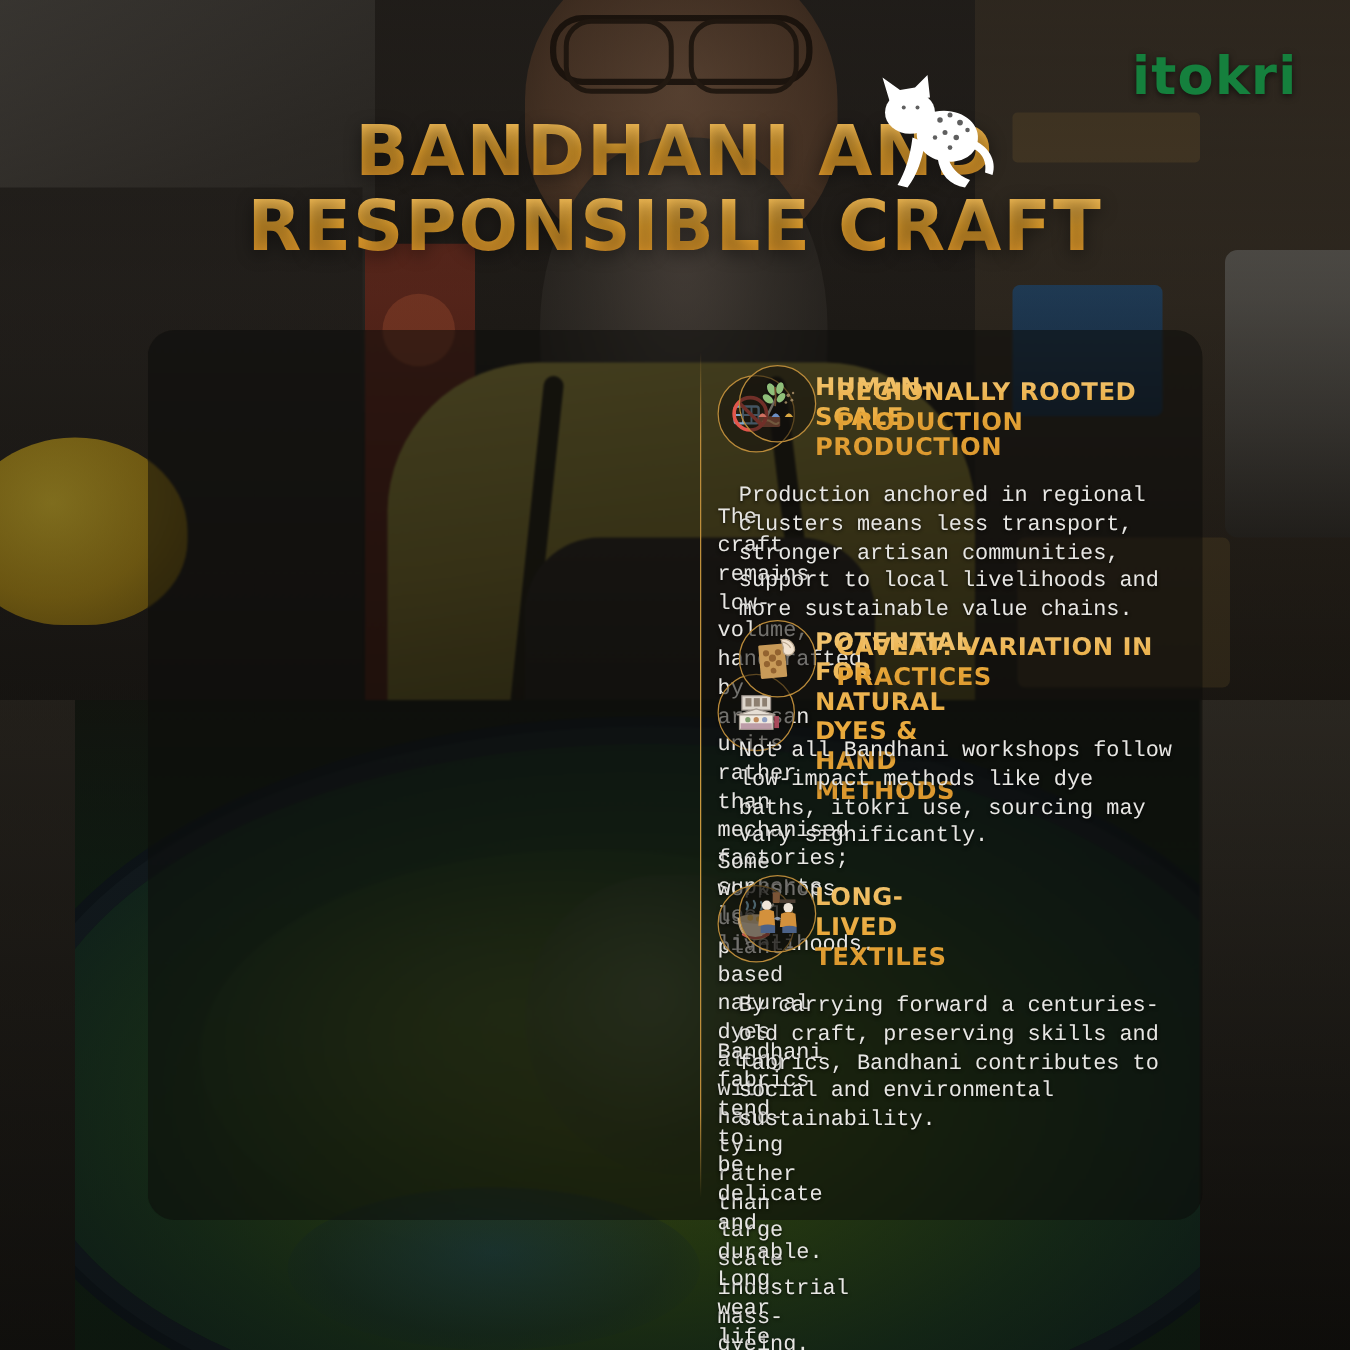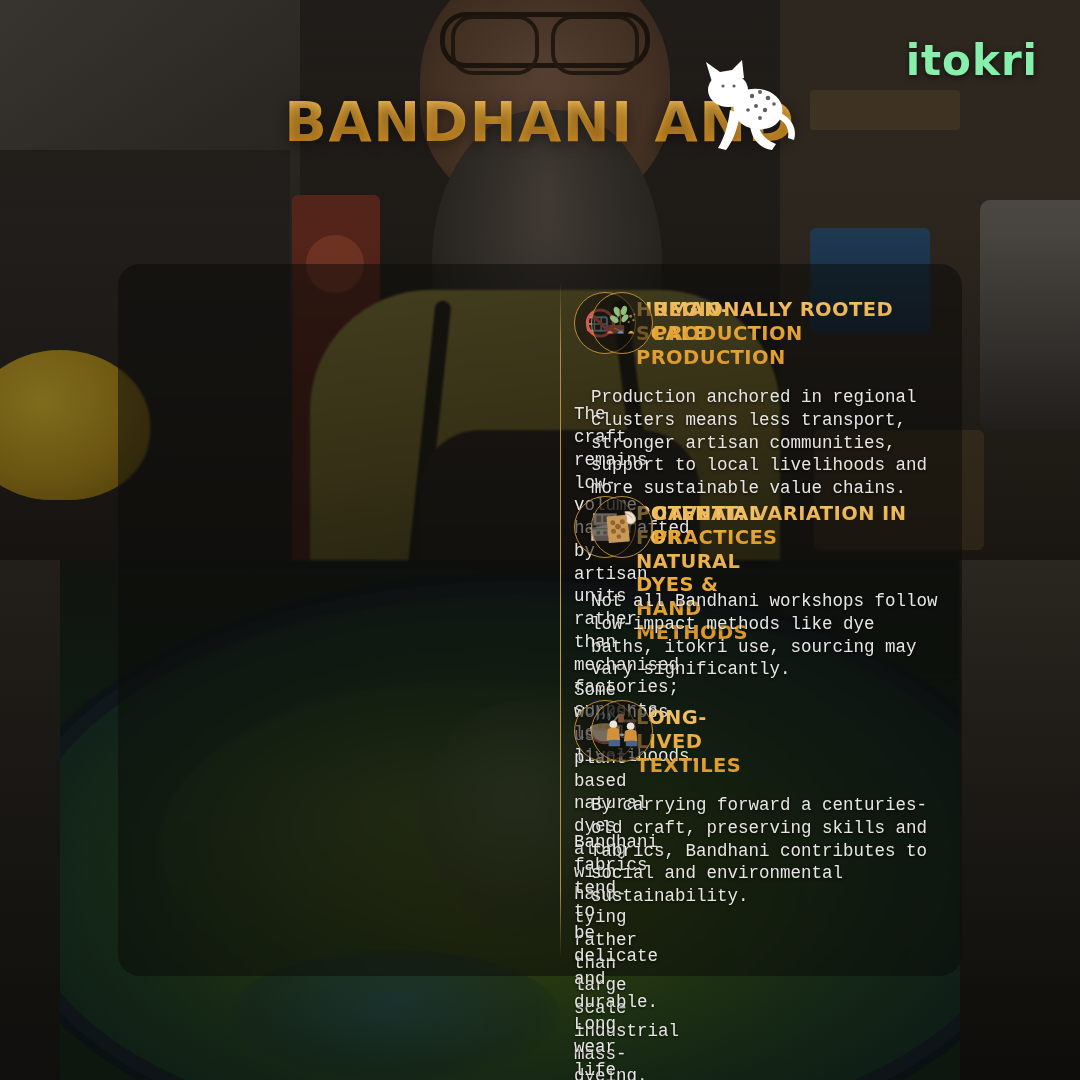--- a/index.html
+++ b/index.html
@@ -147,21 +147,21 @@
     position:absolute; inset:0;
     background:
       linear-gradient(180deg, rgba(10,8,6,.55) 0%, rgba(10,8,6,.42) 22%, rgba(8,7,5,.50) 55%, rgba(6,6,5,.62) 100%);
   }
 
   
   .logo{
     position:absolute; right:42px; top:40px;
     font-family:"DejaVu Sans", sans-serif;
     font-size:42px; font-weight:700; letter-spacing:1px;
-    color:#86efac; line-height:1;
+    color:#15803d; line-height:1;
     text-shadow:0 2px 6px rgba(0,0,0,.6);
   }
 
   
   .title-wrap{
     position:absolute; left:0; top:92px; width:1080px;
     text-align:center; padding:0 120px;
   }
   .title{
     font-family:"DejaVu Sans", sans-serif;
@@ -193,21 +193,21 @@
     display:grid;
     grid-template-columns:428px 1px 415px;
     grid-template-rows:204px 204px 210px;
     padding:28px 0 0 0;
   }
 
   .cell{ padding:0 24px 0 28px; }
   .cell.right{ padding-left:44px; padding-right:18px; }
   .divider-cell{ grid-row:1 / span 3; }
 
-  .cell-head{ display:flex; align-items:flex-start; }
+  .cell-head{ display:flex; align-items:center; gap:16px; }
 
   .icon-circle{
     flex:0 0 auto; width:62px; height:62px; border-radius:50%;
     border:1.5px solid #b98a3a;
     background:rgba(18,16,13,.55);
     display:flex; align-items:center; justify-content:center;
     overflow:hidden;
   }
   .icon-circle svg{ width:46px; height:46px; display:block; }
 
@@ -265,20 +265,21 @@
     <div class="bg-vat-blue"></div>
     <div class="bg-floorL"></div>
     <div class="bg-floorR"></div>
   </div>
   <div class="photo-dim"></div>
 
   <div class="logo">itokri</div>
 
   <div class="title-wrap">
     <div class="title">BANDHANI AND</div>
+    <div class="title">RESPONSIBLE CRAFT</div>
   </div>
 
   <svg class="cat" viewBox="0 0 120 110">
     <g fill="#ffffff">
       <path d="M22 30 L16 10 L30 20 L42 18 L52 8 L54 26 Z"></path>
       <ellipse cx="38" cy="38" rx="20" ry="17"></ellipse>
       <path d="M50 40 C72 30 96 44 92 62 C89 78 66 82 52 72 C42 64 40 50 50 40 Z"></path>
       <path d="M60 74 C62 88 70 96 82 98 L86 92 C76 88 70 82 68 72 Z"></path>
       <path d="M40 58 C38 74 34 86 28 96 L36 98 C44 88 48 74 50 62 Z"></path>
       <path d="M88 60 C100 64 108 76 104 88 L98 86 C100 76 94 68 86 66 Z"></path>

